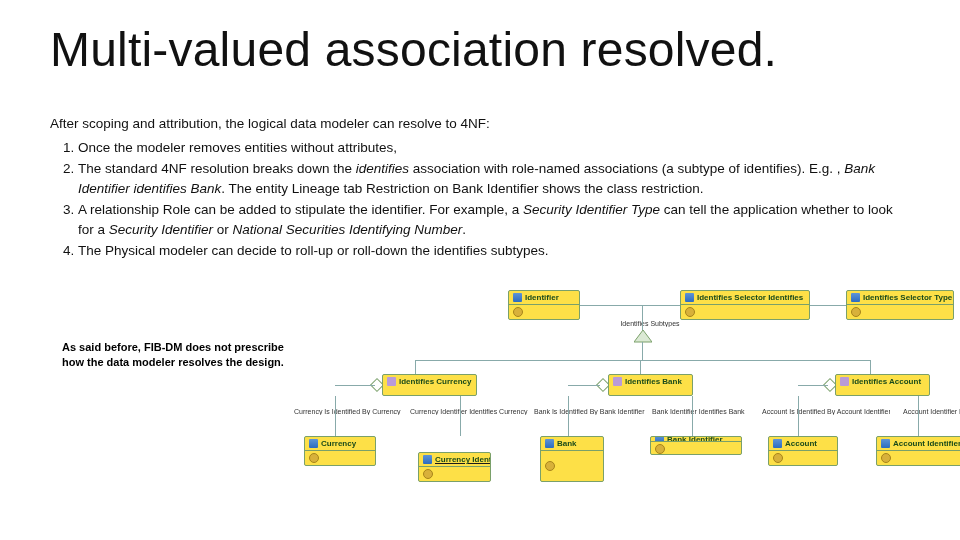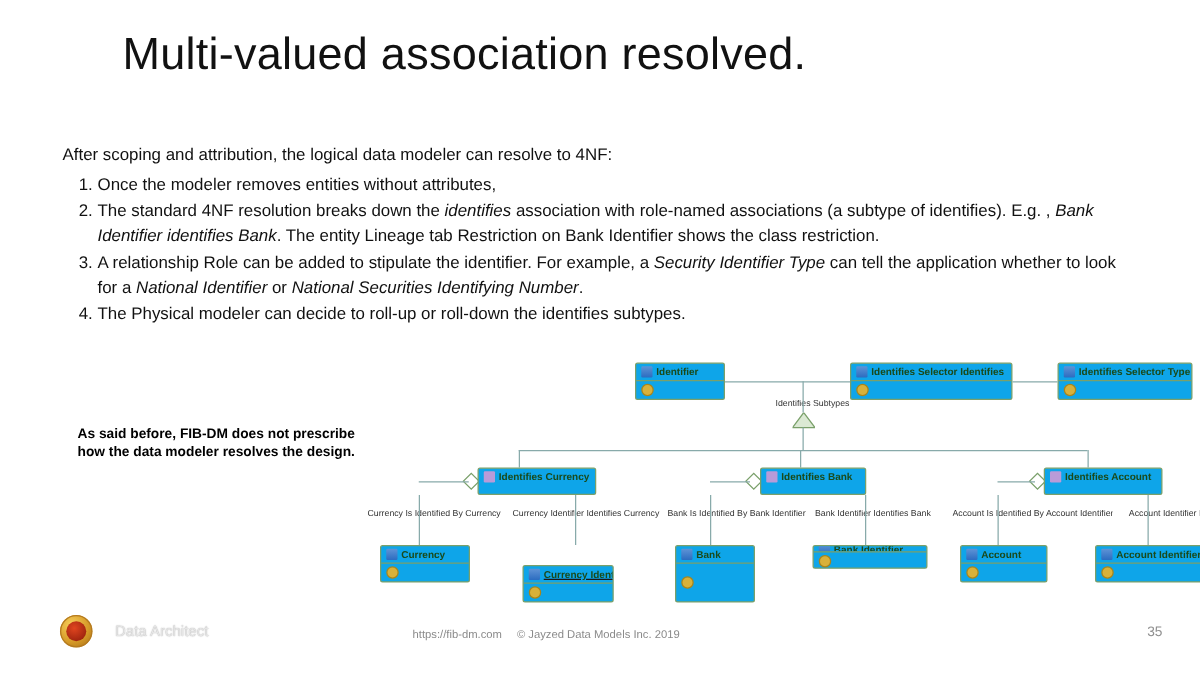--- a/index.html
+++ b/index.html
@@ -15,25 +15,24 @@
   .slide {
     position: relative;
     width: 960px;
     height: 540px;
     box-sizing: border-box;
   }
   .title {
     position: absolute;
     left: 50px;
     top: 22px;
-    font-size: 36px;
+    font-size: 48px;
     font-weight: 300;
     color: #111;
     letter-spacing: 0.2px;
-    margin-left: 48px;
   }
   .body {
     position: absolute;
     left: 50px;
     top: 98px;
     width: 860px;
     font-size: 13.5px;
     line-height: 1.45;
     font-family: Arial, "Segoe UI", sans-serif;
     color: #111;
@@ -63,21 +62,21 @@
     left: 300px;
     top: 290px;
     width: 660px;
     height: 190px;
     font-family: Arial, sans-serif;
     font-size: 7.5px;
     color: #1a1a1a;
   }
   .entity {
     position: absolute;
-    background: #0ea5e9;
+    background: #fde047;
     border: 1px solid #7aa06a;
     border-radius: 2px;
     box-sizing: border-box;
     display: flex;
     flex-direction: column;
   }
   .entity .hdr {
     display: flex;
     align-items: center;
     gap: 3px;
@@ -192,21 +191,21 @@
   <div class="body">
     <div>After scoping and attribution, the logical data modeler can resolve to 4NF:</div>
     <ol>
       <li>
         <span>Once the modeler removes entities without attributes,</span><br>
       </li>
       <li>
         <span>The standard 4NF resolution breaks down the </span><span class="em">identifies</span><span> association with role-named associations (a subtype of identifies). E.g. , </span><span class="em">Bank Identifier identifies Bank</span><span>. The entity Lineage tab Restriction on Bank Identifier shows the class restriction.</span>
       </li>
       <li>
-        <span>A relationship Role can be added to stipulate the identifier. For example, a </span><span class="em">Security Identifier Type</span><span> can tell the application whether to look for a </span><span class="em">National Identifier</span><span> or </span><span class="em">National Securities Identifying Number</span><span>.</span>
+        <span>A relationship Role can be added to stipulate the identifier. For example, a </span><span class="em">Security Identifier Type</span><span> can tell the application whether to look for a </span><span class="em">Security Identifier</span><span> or </span><span class="em">National Securities Identifying Number</span><span>.</span>
       </li>
       <li>
         <span>The Physical modeler can decide to roll-up or roll-down the identifies subtypes.</span>
       </li>
     </ol>
   </div>
 
   <div class="callout">As said before, FIB-DM does not prescribe how the data modeler resolves the design.</div>
 
   <div class="diagram">
@@ -350,23 +349,14 @@
           <span class="e-icon"></span>
           <span>Account Identifier</span>
         </div>
       <div class="body-row">
           <span class="k-icon"></span>
         </div>
     </div>
 
   </div>
 
-  <div class="footer">
-    <div class="medal"></div>
-    <div class="role">Data Architect</div>
-    <div class="foot-center">
-      <span>https://fib-dm.com</span>
-      <span>© Jayzed Data Models Inc. 2019</span>
-    </div>
-    <div class="pagenum">35</div>
-  </div>
 
 </div>
 
 </body></html>

